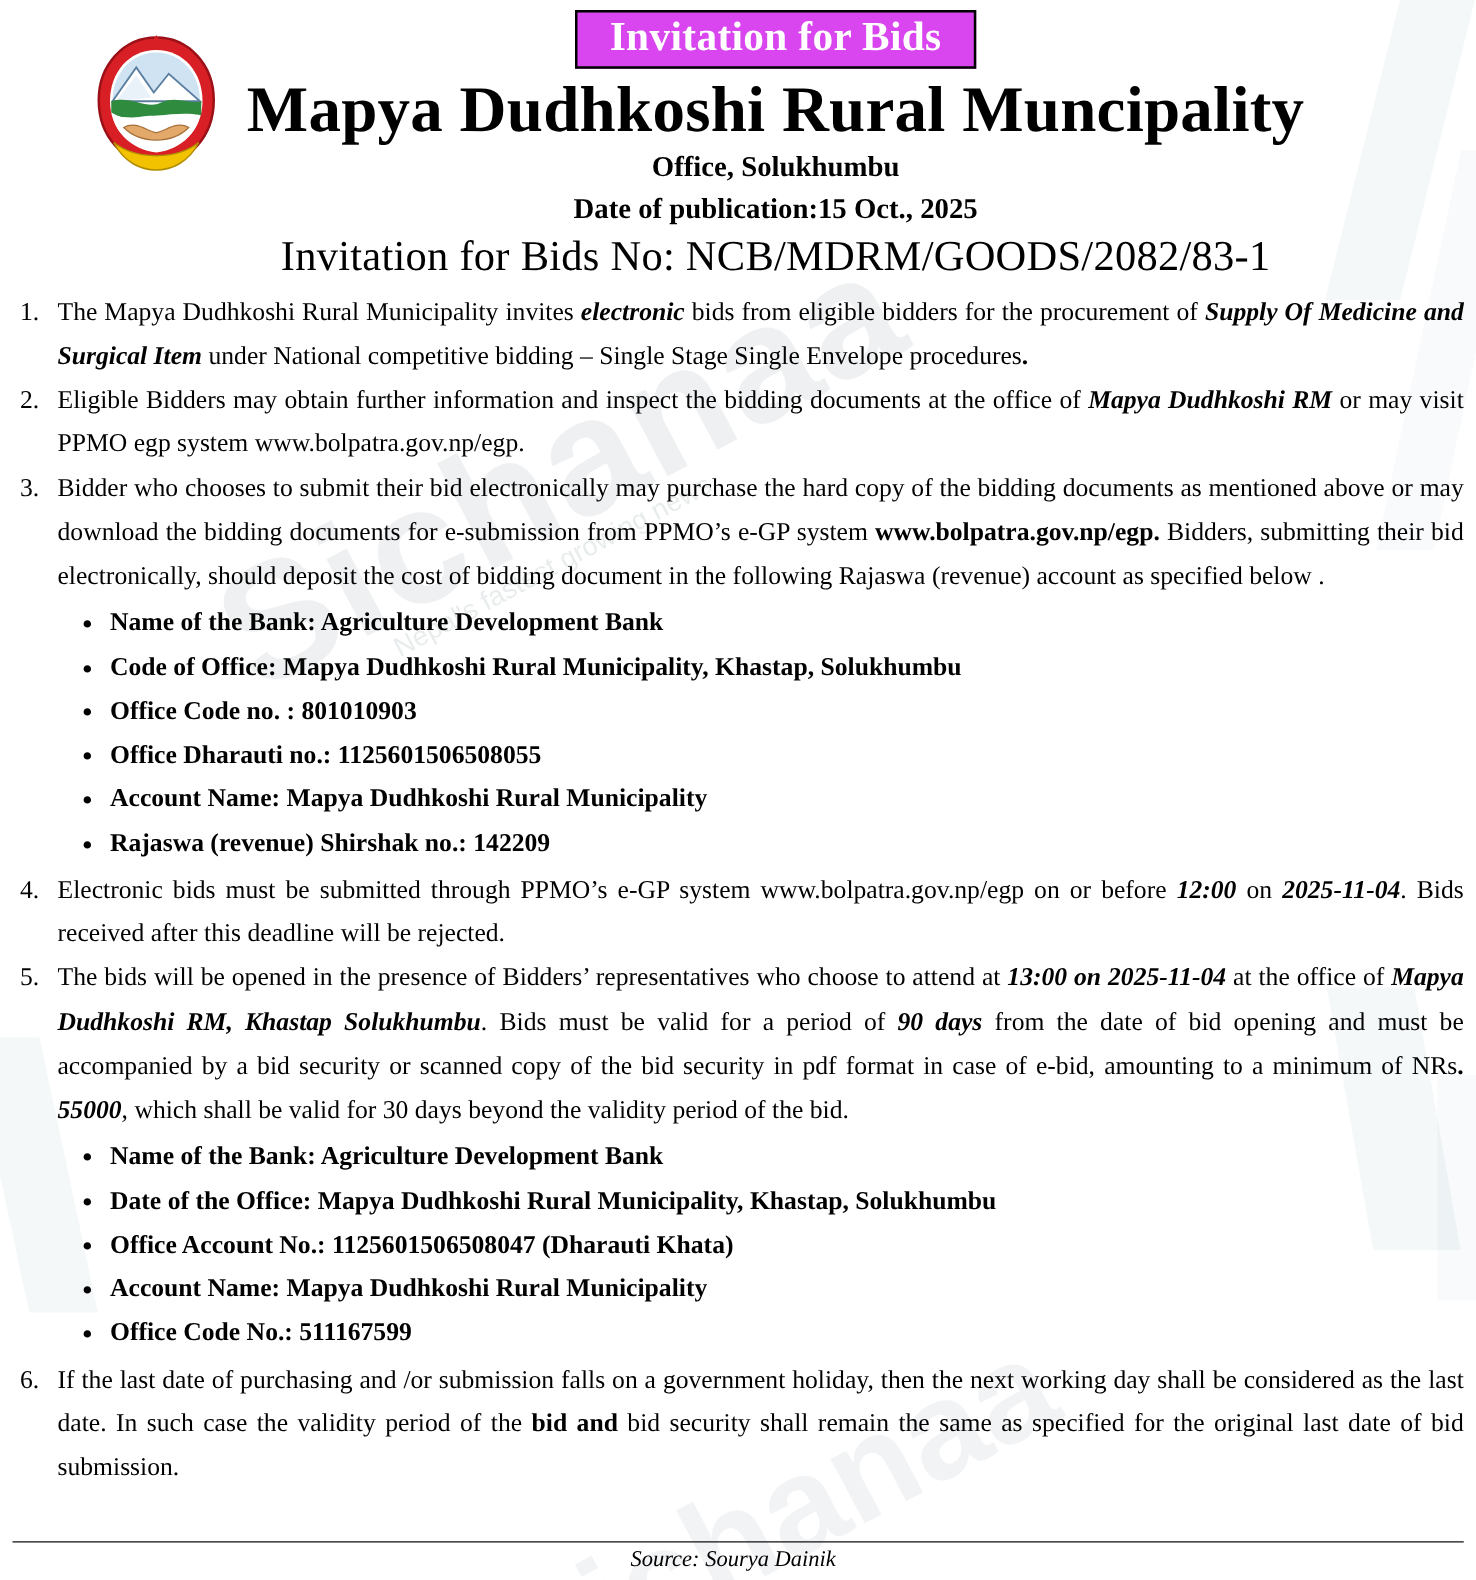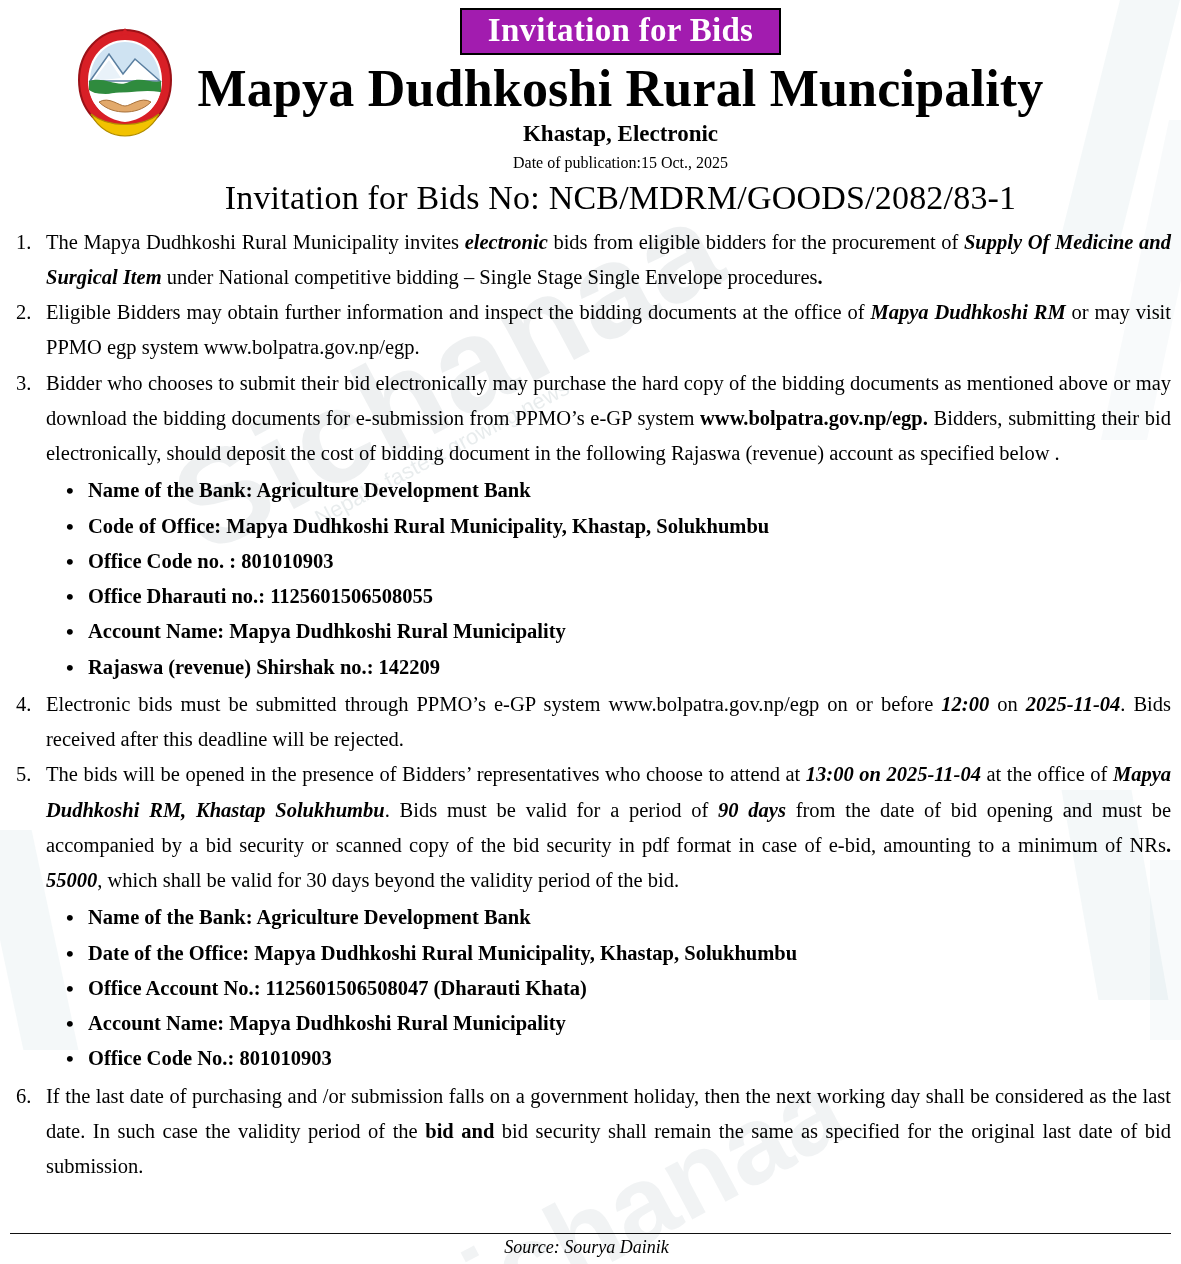--- a/index.html
+++ b/index.html
@@ -86,21 +86,21 @@
     top: 18px;
     width: 120px;
     height: 112px;
   }
   .title-block {
     text-align: center;
     padding-left: 60px;
   }
   .ifb-banner {
     display: inline-block;
-    background: #a21caf;
+    background: #d946ef;
     color: #ffffff;
     font-family: "Liberation Serif", serif;
     font-weight: bold;
     font-size: 33px;
     letter-spacing: 0.3px;
     padding: 2px 26px 4px 26px;
     line-height: 1.12;
     border: 2px solid #000;
   }
   .org-name {
@@ -109,22 +109,22 @@
     margin-top: 7px;
     letter-spacing: 0.2px;
     line-height: 1.05;
   }
   .org-addr {
     font-size: 23px;
     font-weight: bold;
     margin-top: 4px;
   }
   .pub-date {
-    font-size: 16px;
-    font-weight: normal;
+    font-size: 23px;
+    font-weight: bold;
     margin-top: 7px;
   }
   .ifb-no {
     font-size: 34px;
     font-weight: normal;
     margin-top: 7px;
     letter-spacing: 0.2px;
   }
 
   
@@ -239,21 +239,21 @@
 
         <path d="M26 88 C 44 102, 76 102, 94 88 C 86 104, 72 110, 60 110 C 48 110, 34 104, 26 88 Z" fill="#f2c200" stroke="#b08c00" stroke-width="1.2"></path>
 
         <path d="M60 2 L 65 10 L 60 8 L 55 10 Z" fill="#d81f26"></path>
       </svg>
     </div>
 
     <div class="title-block">
       <div class="ifb-banner">Invitation for Bids</div>
       <div class="org-name">Mapya Dudhkoshi Rural Muncipality</div>
-      <div class="org-addr">Khastap, Electronic</div>
+      <div class="org-addr">Office, Solukhumbu</div>
       <div class="pub-date">Date of publication:15 Oct., 2025</div>
       <div class="ifb-no">Invitation for Bids No: NCB/MDRM/GOODS/2082/83-1</div>
     </div>
   </div>
 
   <div class="content">
     <ol class="clauses">
 
       <li>
         <span>The Mapya Dudhkoshi Rural Municipality invites </span><span class="bi">electronic</span><span> bids from eligible bidders for the procurement of </span><span class="bi">Supply Of Medicine and Surgical Item</span><span> under National competitive bidding – Single Stage Single Envelope procedures</span><span class="b">.</span>
@@ -279,21 +279,21 @@
         <span>Electronic bids must be submitted through PPMO’s e-GP system www.bolpatra.gov.np/egp on or before </span><span class="bi">12:00</span><span> on </span><span class="bi">2025-11-04</span><span>. Bids received after this deadline will be rejected.</span>
       </li>
 
       <li>
         <span>The bids will be opened in the presence of Bidders’ representatives who choose to attend at </span><span class="bi">13:00 on 2025-11-04</span><span> at the office of </span><span class="bi">Mapya Dudhkoshi RM, Khastap Solukhumbu</span><span>. Bids must be valid for a period of </span><span class="bi">90 days</span><span> from the date of bid opening and must be accompanied by a bid security or scanned copy of the bid security in pdf format in case of e-bid, amounting to a minimum of NRs</span><span class="b">. </span><span class="bi">55000</span><span>, which shall be valid for 30 days beyond the validity period of the bid.</span>
         <ul class="bullets">
           <li>Name of the Bank: Agriculture Development Bank</li>
           <li>Date of the Office: Mapya Dudhkoshi Rural Municipality, Khastap, Solukhumbu</li>
           <li>Office Account No.: 1125601506508047 (Dharauti Khata)</li>
           <li>Account Name: Mapya Dudhkoshi Rural Municipality</li>
-          <li>Office Code No.: 801010903</li>
+          <li>Office Code No.: 511167599</li>
         </ul>
       </li>
 
       <li>
         <span>If the last date of purchasing and /or submission falls on a government holiday, then the next working day shall be considered as the last date. In such case the validity period of the </span><span class="b">bid and</span><span> bid security shall remain the same as specified for the original last date of bid submission.</span>
       </li>
 
     </ol>
   </div>
 

